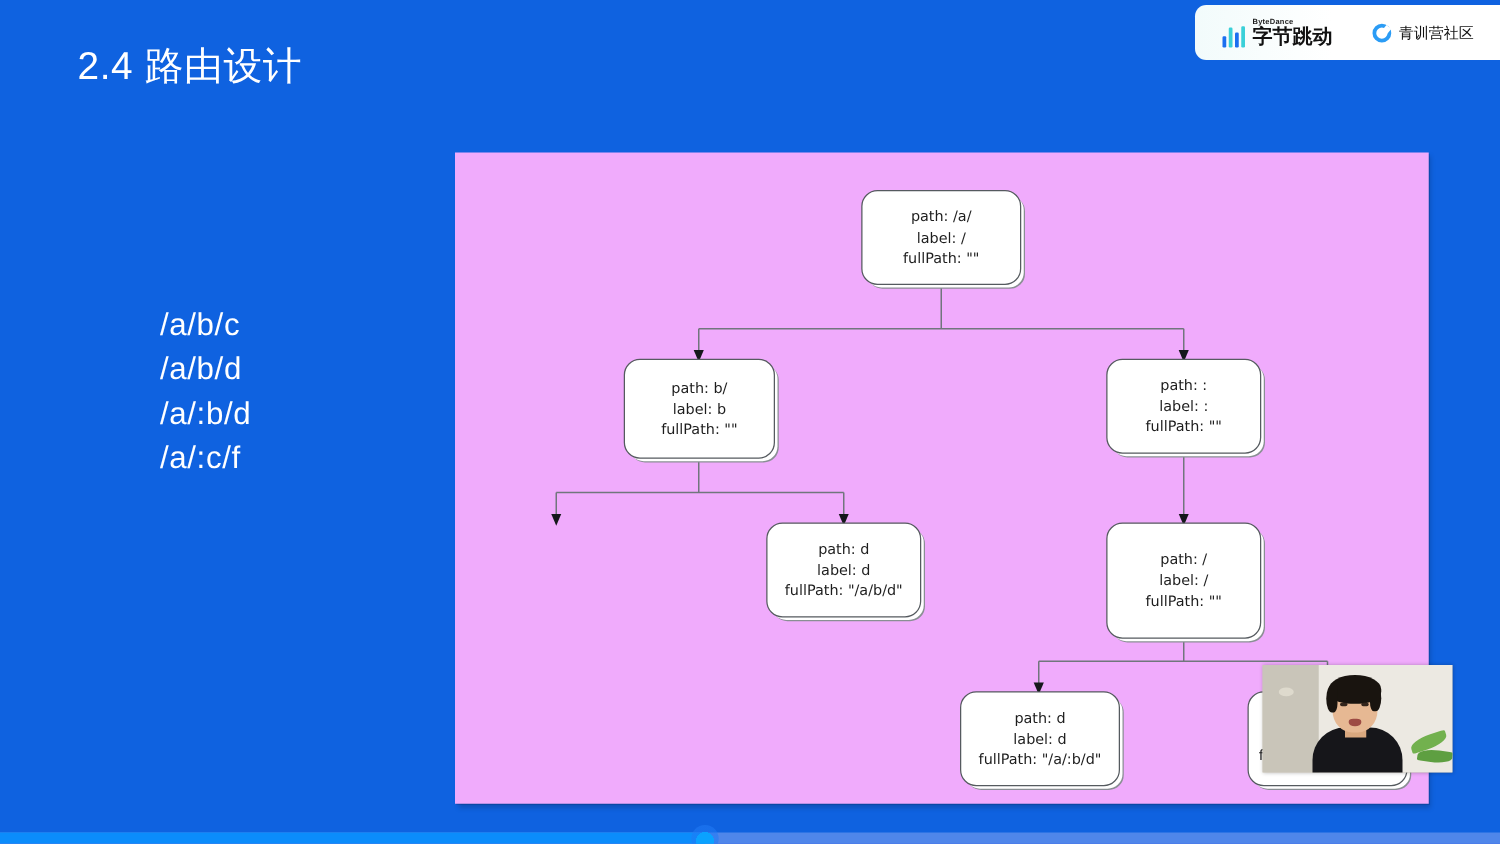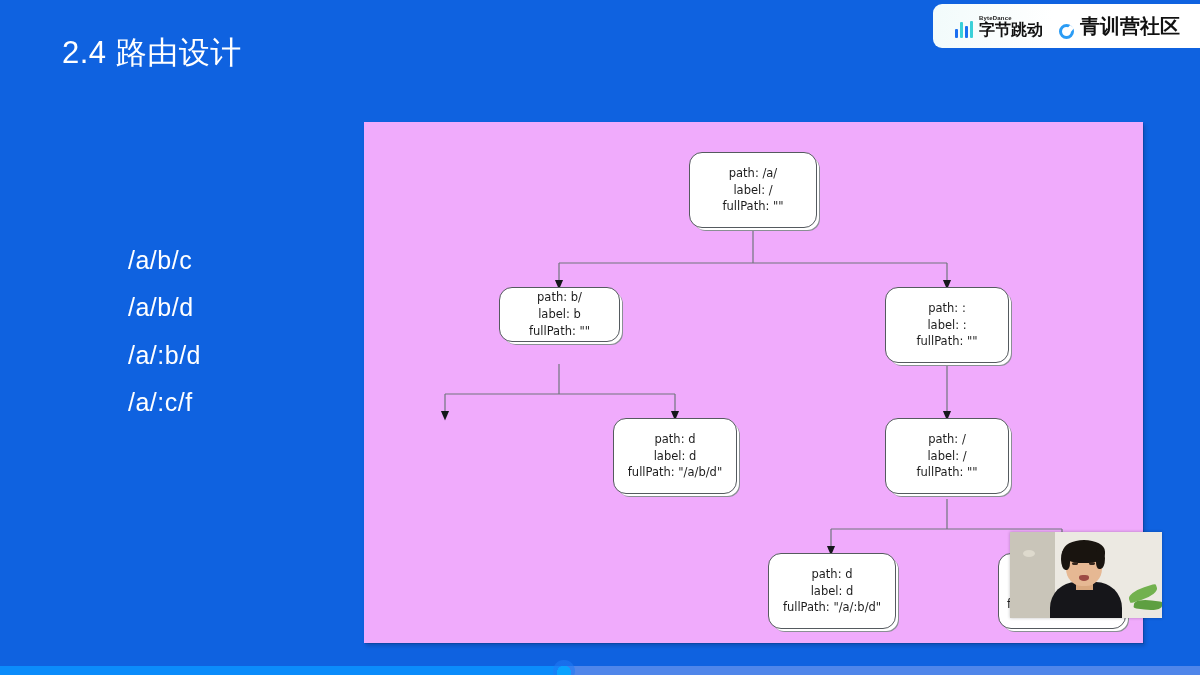--- a/index.html
+++ b/index.html
@@ -15,21 +15,21 @@
     color:#ffffff;font-size:31px;font-weight:normal;letter-spacing:.5px;
     white-space:nowrap;
   }
 
   
   #brand-bar{
     position:absolute;right:0px;top:4px;
     height:44px;min-width:244px;
     background:linear-gradient(90deg,#f2fbfb 0%,#ffffff 45%,#ffffff 100%);
     border-radius:9px 0 0 9px;
-    display:flex;align-items:center;gap:16px;
+    display:flex;align-items:center;gap:32px;
     padding:0 20px 0 22px;box-sizing:border-box;
   }
   .brand-unit{display:flex;align-items:flex-end;gap:6px;}
   .bd-bars{display:flex;align-items:flex-end;gap:2px;height:17px;}
   .bd-bars i{display:block;width:3px;border-radius:1px;}
   .bd-bars i:nth-child(1){height:9px;background:#1b6ff0;}
   .bd-bars i:nth-child(2){height:16px;background:#3ad0d8;}
   .bd-bars i:nth-child(3){height:12px;background:#1b6ff0;}
   .bd-bars i:nth-child(4){height:17px;background:#3ad0d8;}
   .bd-text{display:flex;flex-direction:column;line-height:1;}
@@ -37,26 +37,26 @@
   .bd-cn{font-size:16px;color:#111;font-weight:bold;letter-spacing:0px;}
   .qx-mark{
     width:15px;height:15px;border-radius:50%;
     border:3px solid #2b9cf5;box-sizing:border-box;
     position:relative;margin-bottom:1px;
   }
   .qx-mark:after{
     content:"";position:absolute;right:-2px;top:-1px;
     width:5px;height:5px;background:#ffffff;transform:rotate(40deg);
   }
-  .qx-cn{font-size:20px;color:#111;font-weight:bold;}
+  .qx-cn{font-size:12px;color:#111;font-weight:normal;}
 
   
   #route-list{
     position:absolute;left:128px;top:245px;
-    display:flex;flex-direction:column;gap:16px;
+    display:flex;flex-direction:column;gap:4px;
   }
   .route-item{
     color:#ffffff;font-size:25px;font-weight:500;letter-spacing:.5px;
     line-height:1.25;white-space:nowrap;
   }
 
   
   #canvas{
     position:absolute;left:364px;top:122px;width:779px;height:521px;
     background:#f0abfc;
@@ -169,40 +169,40 @@
       <path d="M698,407 L698,429" marker-end="url(#arrow)"></path>
     </g>
   </svg>
 
   <div class="node" style="left:325px;top:30px;width:128px;height:76px;">
     <div class="line">path: /a/</div>
     <div class="line">label: /</div>
     <div class="line">fullPath: ""</div>
   </div>
 
-  <div class="node" style="left:135px;top:165px;width:121px;height:55px;">
+  <div class="node" style="left:135px;top:165px;width:121px;height:80px;">
     <div class="line">path: b/</div>
     <div class="line">label: b</div>
     <div class="line">fullPath: ""</div>
   </div>
 
   <div class="node" style="left:521px;top:165px;width:124px;height:76px;">
     <div class="line">path: :</div>
     <div class="line">label: :</div>
     <div class="line">fullPath: ""</div>
   </div>
 
 
   <div class="node" style="left:249px;top:296px;width:124px;height:76px;">
     <div class="line">path: d</div>
     <div class="line">label: d</div>
     <div class="line">fullPath: "/a/b/d"</div>
   </div>
 
-  <div class="node" style="left:521px;top:296px;width:124px;height:76px;">
+  <div class="node" style="left:521px;top:296px;width:124px;height:93px;">
     <div class="line">path: /</div>
     <div class="line">label: /</div>
     <div class="line">fullPath: ""</div>
   </div>
 
   <div class="node" style="left:404px;top:431px;width:128px;height:76px;">
     <div class="line">path: d</div>
     <div class="line">label: d</div>
     <div class="line">fullPath: "/a/:b/d"</div>
   </div>

